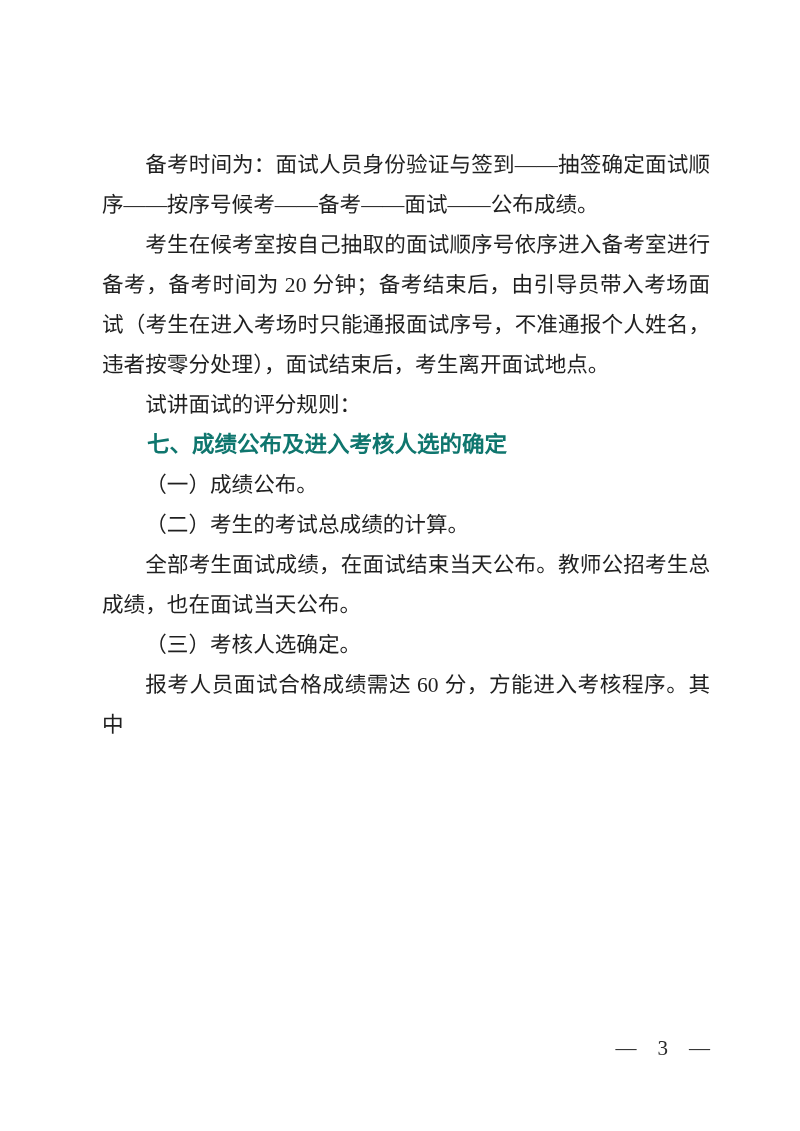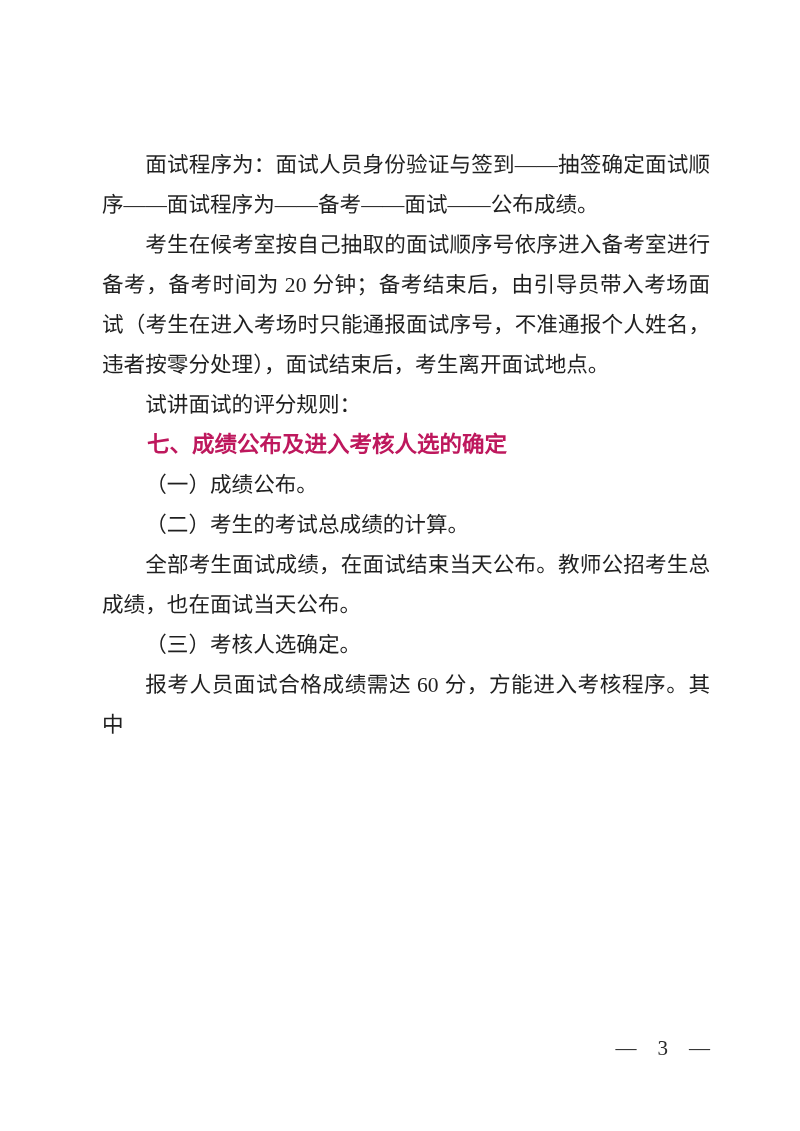--- a/index.html
+++ b/index.html
@@ -29,21 +29,21 @@
     line-height: 40px;
     text-align: justify;
     text-indent: 2em;
     letter-spacing: 0;
     word-break: break-all;
   }
   .para.heading {
     font-family: "Liberation Sans", "DejaVu Sans", sans-serif;
     font-weight: 700;
     font-size: 22.5px;
-    color: #be185d;
+    color: #0f766e;
   }
   .bold-part {
     font-weight: 700;
     color: #111111;
   }
   .footer {
     position: absolute;
     top: 1036px;
     right: 90px;
     display: inline-flex;
@@ -53,21 +53,21 @@
     line-height: 24px;
     color: #2a2a2a;
     font-family: "Liberation Serif", "DejaVu Serif", serif;
   }
 </style>
 </head>
 <body>
 
 <div class="page">
   <div class="content">
-    <p class="para">面试程序为：面试人员身份验证与签到——抽签确定面试顺序——面试程序为——备考——面试——公布成绩。</p>
+    <p class="para">备考时间为：面试人员身份验证与签到——抽签确定面试顺序——按序号候考——备考——面试——公布成绩。</p>
     <p class="para">考生在候考室按自己抽取的面试顺序号依序进入备考室进行备考，备考时间为 20 分钟；备考结束后，由引导员带入考场面试（考生在进入考场时只能通报面试序号，不准通报个人姓名，违者按零分处理），面试结束后，考生离开面试地点。</p>
     <p class="para">试讲面试的评分规则：</p>
     <p class="para heading">七、成绩公布及进入考核人选的确定</p>
     <p class="para">（一）成绩公布。</p>
     <p class="para">（二）考生的考试总成绩的计算。</p>
     <p class="para">全部考生面试成绩，在面试结束当天公布。教师公招考生总成绩，也在面试当天公布。</p>
     <p class="para">（三）考核人选确定。</p>
     <p class="para">报考人员面试合格成绩需达 60 分，方能进入考核程序。其中</p>
   </div>
 

